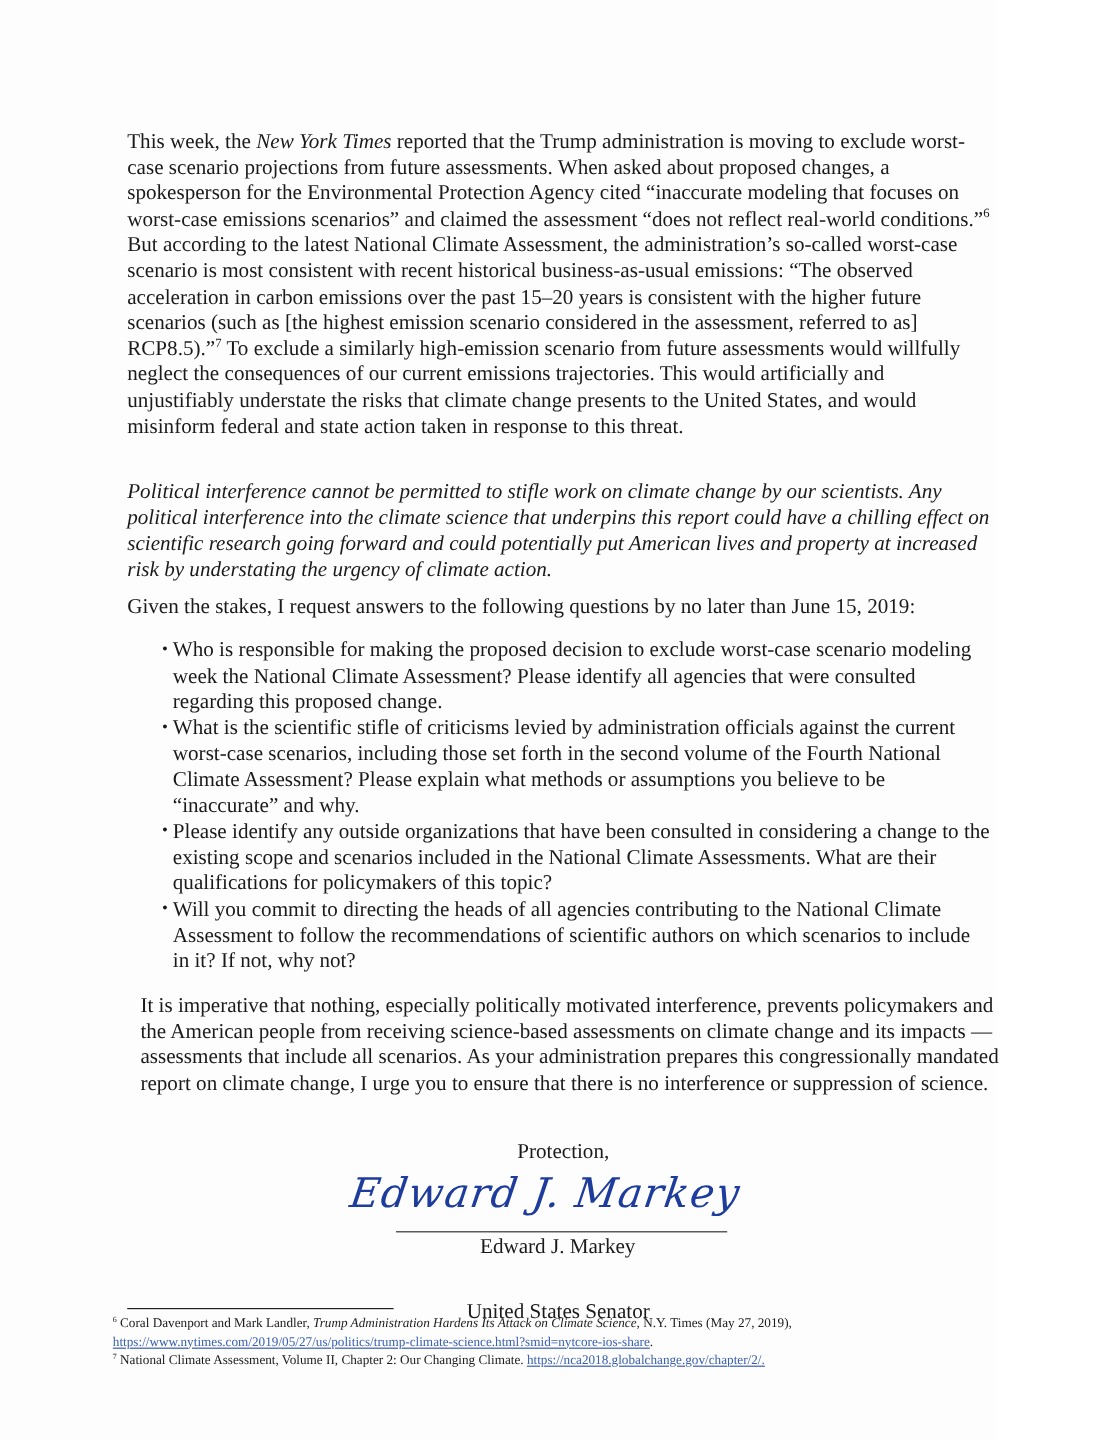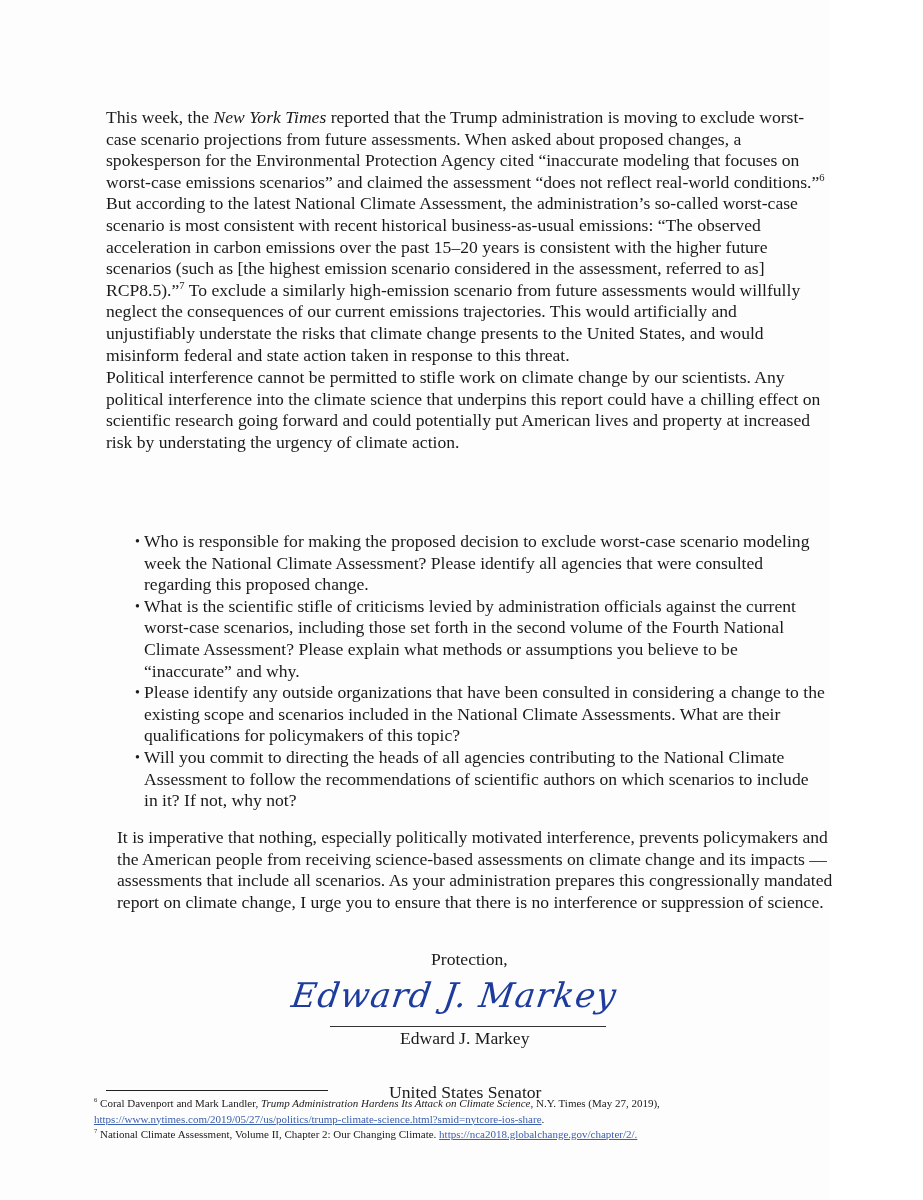--- a/index.html
+++ b/index.html
@@ -2,21 +2,21 @@
 <html><head>
 <meta charset="utf-8">
 <style>
   html, body { margin: 0; padding: 0; background: #ffffff; }
   body { width: 923px; height: 1200px; position: relative; overflow: hidden;
          font-family: "Liberation Serif", "DejaVu Serif", serif; color: #1a1a1a; }
   .page { position: absolute; left: 0; top: 0; width: 830px; height: 1200px; background: #fdfdfd; }
   .body-text { position: absolute; left: 106px; width: 720px; font-size: 17.6px; line-height: 21.6px; }
   .para { margin: 0; }
   #p1 { top: 107px; }
-  #p2 { top: 367px; }
+  #p2 { top: 399px; font-style: italic; }
   #p3 { top: 495px; }
   .qlist { position: absolute; left: 106px; top: 531px; width: 720px; margin: 0; padding: 0; list-style: none; font-size: 17.6px; line-height: 21.6px; }
   .qlist li { position: relative; padding-left: 38px; }
   .qlist .bullet { position: absolute; left: 29px; top: 0; font-size: 14px; }
   #p4 { top: 827px; margin-left: 11px; }
   .closing { position: absolute; left: 431px; top: 949px; font-size: 17.6px; }
   .signature { position: absolute; left: 292px; top: 975px; font-family: "DejaVu Serif", serif; font-style: italic; font-size: 34px; color: #1e3c9c; letter-spacing: 1px; transform: skewX(-8deg); }
   .sig-line { position: absolute; left: 330px; top: 1026px; width: 276px; height: 1px; background: #333; }
   .sig-name { position: absolute; left: 400px; top: 1028px; font-size: 17.6px; }
   .sig-title { position: absolute; left: 389px; top: 1049px; font-size: 17.6px; margin-top: 33px; }
@@ -32,20 +32,23 @@
 <div class="page">
 
   <div class="body-text" id="p1">
     <p class="para"><span>This week, the </span><em>New York Times</em><span> reported that the Trump administration is moving to exclude worst-case scenario projections from future assessments. When asked about proposed changes, a spokesperson for the Environmental Protection Agency cited “inaccurate modeling that focuses on worst-case emissions scenarios” and claimed the assessment “does not reflect real-world conditions.”</span><sup>6</sup><span> But according to the latest National Climate Assessment, the administration’s so-called worst-case scenario is most consistent with recent historical business-as-usual emissions: “The observed acceleration in carbon emissions over the past 15–20 years is consistent with the higher future scenarios (such as [the highest emission scenario considered in the assessment, referred to as] RCP8.5).”</span><sup>7</sup><span> To exclude a similarly high-emission scenario from future assessments would willfully neglect the consequences of our current emissions trajectories. This would artificially and unjustifiably understate the risks that climate change presents to the United States, and would misinform federal and state action taken in response to this threat.</span></p>
   </div>
 
   <div class="body-text" id="p2">
     <p class="para">Political interference cannot be permitted to stifle work on climate change by our scientists. Any political interference into the climate science that underpins this report could have a chilling effect on scientific research going forward and could potentially put American lives and property at increased risk by understating the urgency of climate action.</p>
   </div>
 
+  <div class="body-text" id="p3">
+    <p class="para">Given the stakes, I request answers to the following questions by no later than June 15, 2019:</p>
+  </div>
 
   <ul class="qlist">
     <li><span class="bullet">•</span><span>Who is responsible for making the proposed decision to exclude worst-case scenario modeling week the National Climate Assessment? Please identify all agencies that were consulted regarding this proposed change.</span></li>
     <li><span class="bullet">•</span><span>What is the scientific stifle of criticisms levied by administration officials against the current worst-case scenarios, including those set forth in the second volume of the Fourth National Climate Assessment? Please explain what methods or assumptions you believe to be “inaccurate” and why.</span></li>
     <li><span class="bullet">•</span><span>Please identify any outside organizations that have been consulted in considering a change to the existing scope and scenarios included in the National Climate Assessments. What are their qualifications for policymakers of this topic?</span></li>
     <li><span class="bullet">•</span><span>Will you commit to directing the heads of all agencies contributing to the National Climate Assessment to follow the recommendations of scientific authors on which scenarios to include in it? If not, why not?</span></li>
   </ul>
 
   <div class="body-text" id="p4">
     <p class="para">It is imperative that nothing, especially politically motivated interference, prevents policymakers and the American people from receiving science-based assessments on climate change and its impacts — assessments that include all scenarios. As your administration prepares this congressionally mandated report on climate change, I urge you to ensure that there is no interference or suppression of science.</p>

